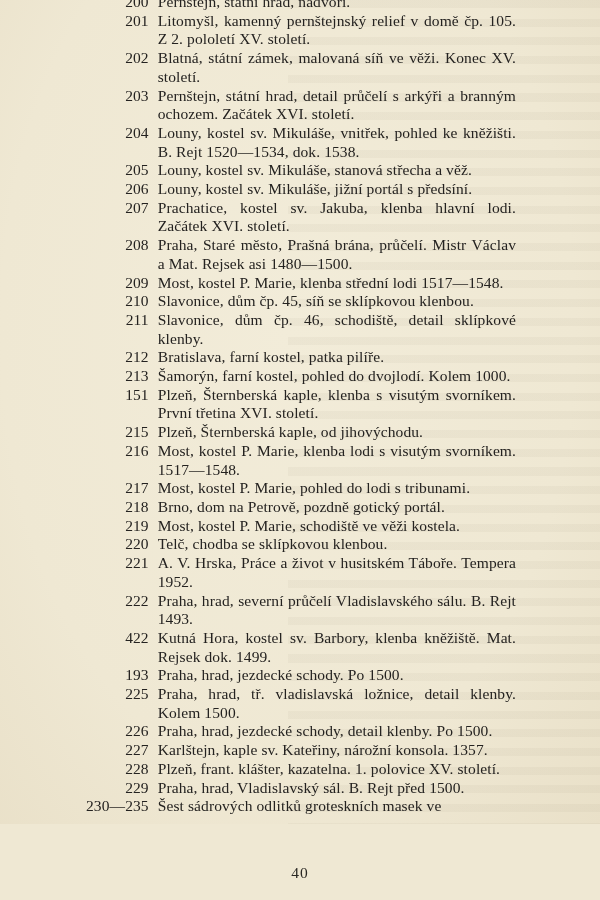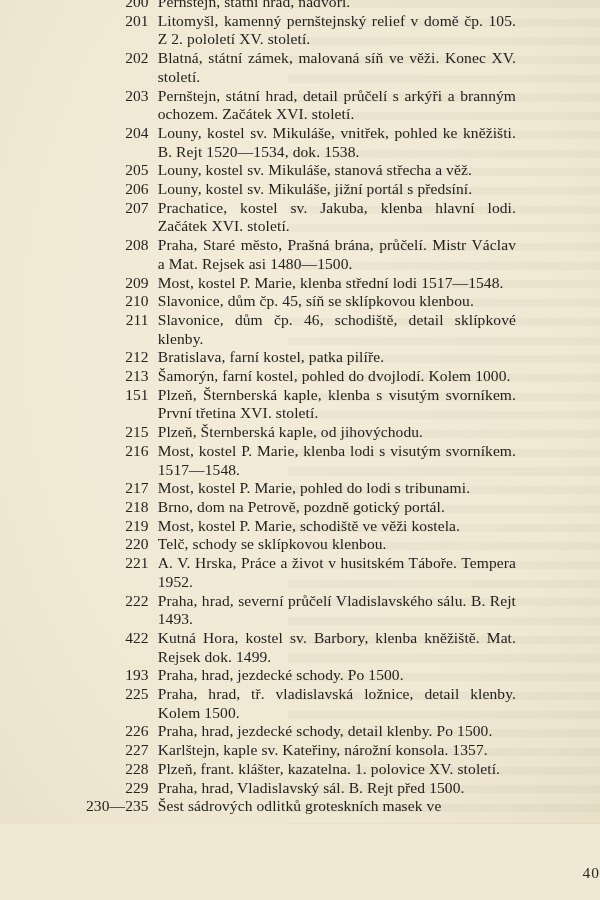--- a/index.html
+++ b/index.html
@@ -54,21 +54,21 @@
     white-space: nowrap;
   }
   .txt {
     text-align: justify;
   }
   .pagenum {
     position: absolute;
     left: 0;
     right: 0;
     top: 864px;
-    text-align: right;
+    text-align: center;
     font-size: 15.5px;
     letter-spacing: 1px;
     color: #2a2824;
   }
 </style>
 </head>
 <body>
 
 <div class="page">
   <div class="ghosting"></div>
@@ -107,21 +107,21 @@
       <div class="txt">Plzeň, Šternberská kaple, od jihovýchodu.</div>
       <div class="num">216</div>
       <div class="txt">Most, kostel P. Marie, klenba lodi s visutým svorníkem. 1517—1548.</div>
       <div class="num">217</div>
       <div class="txt">Most, kostel P. Marie, pohled do lodi s tribunami.</div>
       <div class="num">218</div>
       <div class="txt">Brno, dom na Petrově, pozdně gotický portál.</div>
       <div class="num">219</div>
       <div class="txt">Most, kostel P. Marie, schodiště ve věži kostela.</div>
       <div class="num">220</div>
-      <div class="txt">Telč, schody se sklípkovou klenbou.</div>
+      <div class="txt">Telč, chodba se sklípkovou klenbou.</div>
       <div class="num">221</div>
       <div class="txt">A. V. Hrska, Práce a život v husitském Táboře. Tempera 1952.</div>
       <div class="num">222</div>
       <div class="txt">Praha, hrad, severní průčelí Vladislavského sálu. B. Rejt 1493.</div>
       <div class="num">422</div>
       <div class="txt">Kutná Hora, kostel sv. Barbory, klenba kněžiště. Mat. Rejsek dok. 1499.</div>
       <div class="num">193</div>
       <div class="txt">Praha, hrad, jezdecké schody. Po 1500.</div>
       <div class="num">225</div>
       <div class="txt">Praha, hrad, tř. vladislavská ložnice, detail klenby. Kolem 1500.</div>

